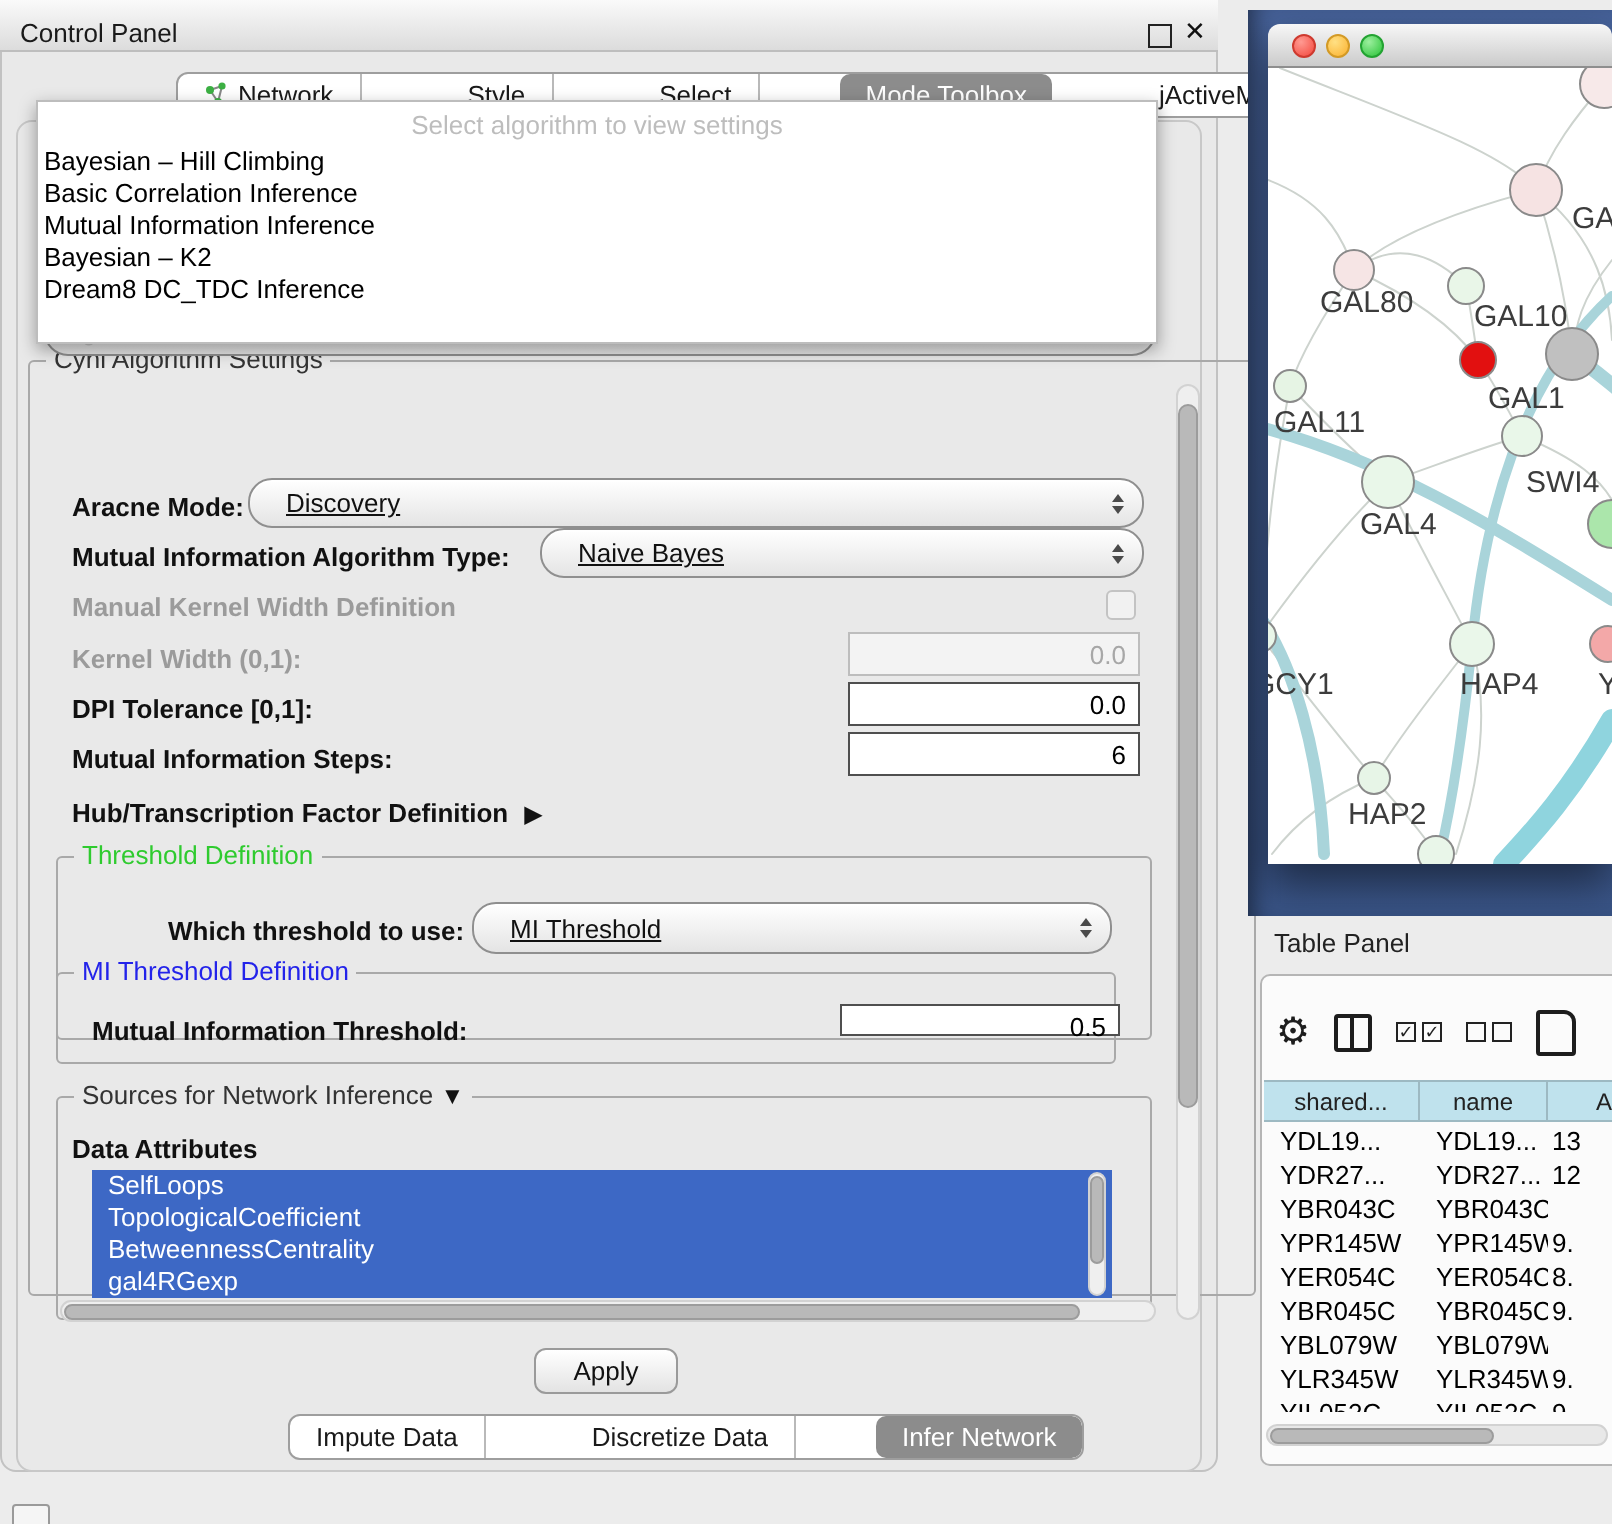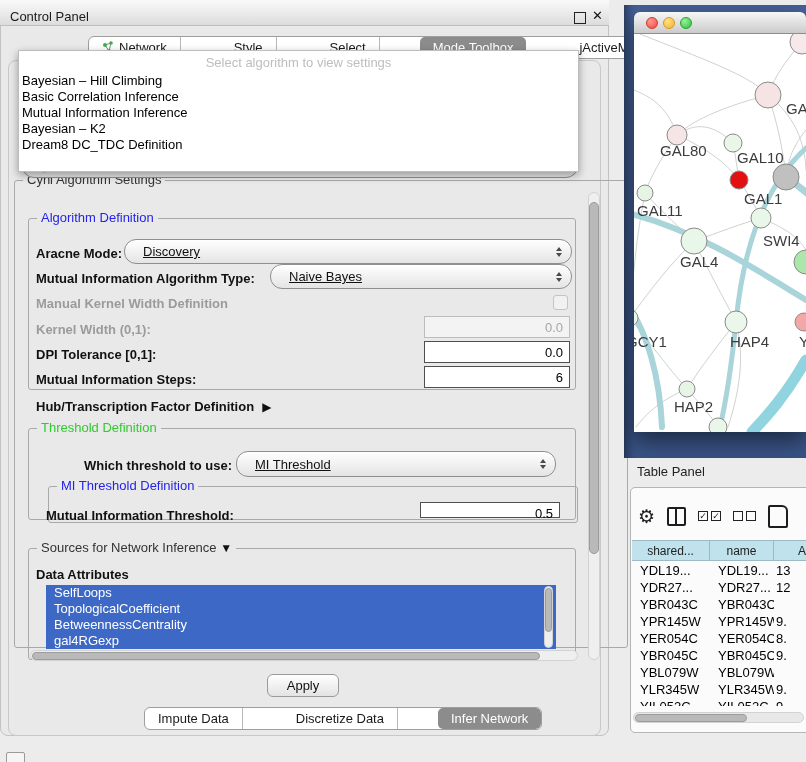--- a/index.html
+++ b/index.html
@@ -159,34 +159,31 @@
       </span>
   </div>
 
   <div class="abs" id="algo-popup">
     <div id="algo-prompt">Select algorithm to view settings</div>
     <div id="algo-items">
         <div class="algo-item">Bayesian – Hill Climbing</div>
         <div class="algo-item">Basic Correlation Inference</div>
         <div class="algo-item">Mutual Information Inference</div>
         <div class="algo-item">Bayesian – K2</div>
-        <div class="algo-item">Dream8 DC_TDC Definition</div>
+        <div class="algo-item">Dream8 DC_TDC Inference</div>
       </div>
   </div>
 
   <div class="abs group" style="left:14px;top:180px;width:614px;height:468px;">
     <span class="legend">Cyni Algorithm Settings</span>
   </div>
 
   <div class="sb-track" style="left:588px;top:192px;width:12px;height:468px;"></div>
   <div class="sb-thumb" style="left:589px;top:202px;width:10px;height:352px;"></div>
 
-  <div class="abs group" style="left:28px;top:218px;width:548px;height:172px;">
-    <span class="legend blue">Algorithm Definition</span>
-  </div>
   <div class="abs flabel" style="left:36px;top:246px;">Aracne Mode:</div>
   <div class="combo" style="left:124px;top:239px;width:448px;height:25px;">
     <span>Discovery</span>
     <span class="stepper">
         <i class="up"></i>
         <i class="down"></i>
       </span>
   </div>
   <div class="abs flabel" style="left:36px;top:271px;">Mutual Information Algorithm Type:</div>
   <div class="combo" style="left:270px;top:264px;width:302px;height:25px;">
@@ -214,21 +211,21 @@
     <span class="legend green">Threshold Definition</span>
   </div>
   <div class="abs flabel" style="left:84px;top:458px;">Which threshold to use:</div>
   <div class="combo" style="left:236px;top:451px;width:320px;height:26px;">
     <span>MI Threshold</span>
     <span class="stepper">
         <i class="up"></i>
         <i class="down"></i>
       </span>
   </div>
-  <div class="abs group" style="left:48px;top:486px;width:530px;height:37px;">
+  <div class="abs group" style="left:28px;top:486px;width:530px;height:46px;">
     <span class="legend blue">MI Threshold Definition</span>
   </div>
   <div class="abs flabel" style="left:46px;top:508px;">Mutual Information Threshold:</div>
   <div class="tfield on" style="left:420px;top:502px;width:140px;height:16px;">0.5</div>
 
   <div class="abs group" style="left:28px;top:548px;width:548px;height:112px;">
     <span class="legend">
       <span>Sources for Network Inference</span>
       <span class="tri">▼</span>
     </span>

